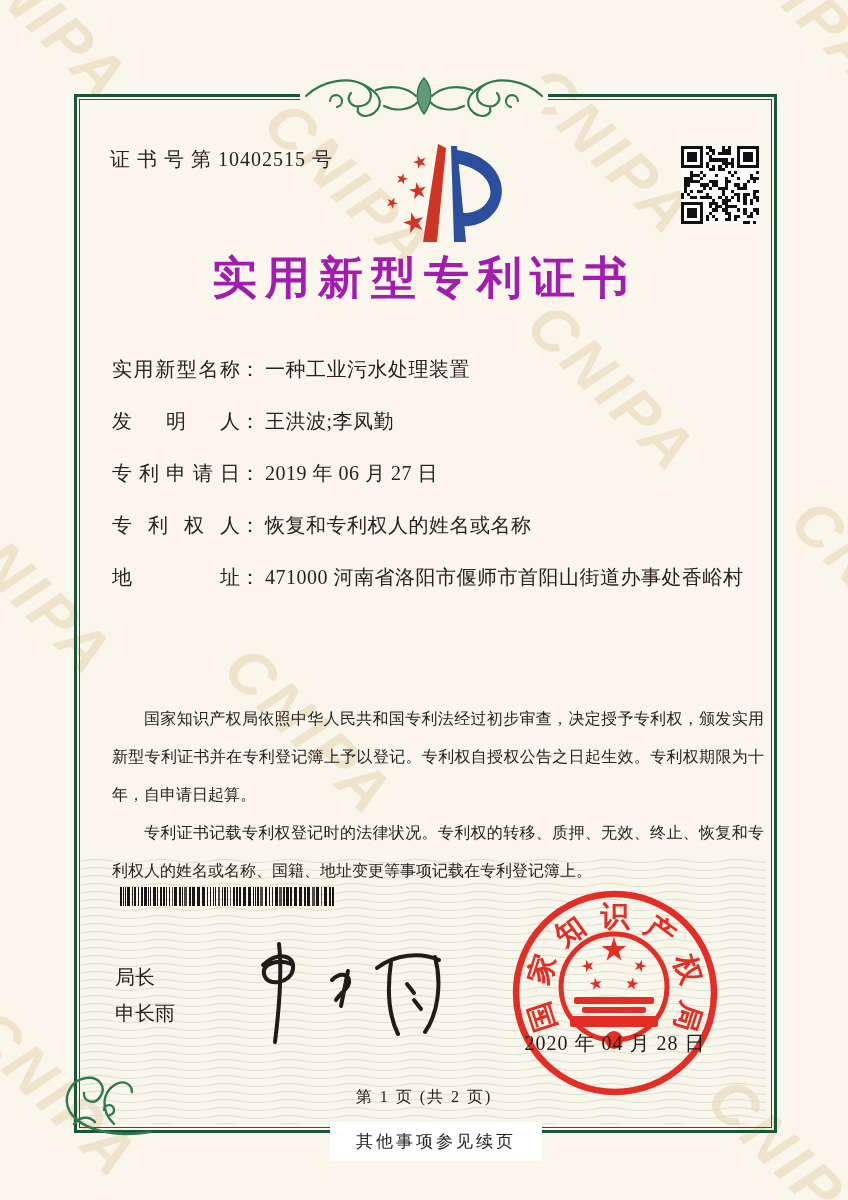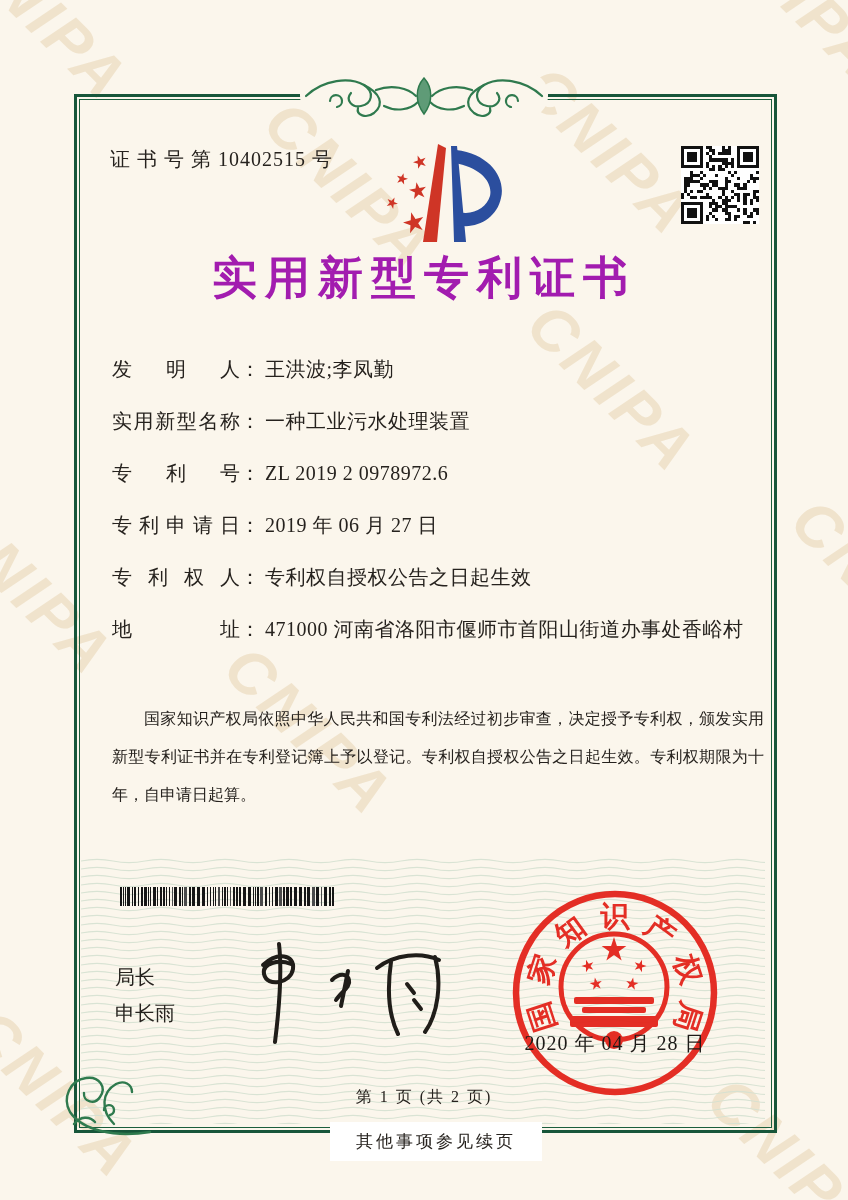--- a/index.html
+++ b/index.html
@@ -325,47 +325,44 @@
       <rect x="20" y="2" width="3" height="3" fill="#111"></rect>
       <rect x="0" y="18" width="7" height="7" fill="#111"></rect>
       <rect x="1" y="19" width="5" height="5" fill="#fff"></rect>
       <rect x="2" y="20" width="3" height="3" fill="#111"></rect>
     </svg>
 
   <div class="doc-title">实用新型专利证书</div>
 
   <div class="fields">
     <div class="frow">
+      <span class="flabel">实用新型名称</span><span class="colon">：</span>
+      <span class="fvalue">一种工业污水处理装置</span>
+    </div>
+    <div class="frow">
       <span class="flabel">发明人</span><span class="colon">：</span>
       <span class="fvalue">王洪波;李凤勤</span>
-    </div>
-    <div class="frow">
-      <span class="flabel">实用新型名称</span><span class="colon">：</span>
-      <span class="fvalue">一种工业污水处理装置</span>
-    </div>
-    <div class="frow">
-      <span class="flabel">专利号</span><span class="colon">：</span>
-      <span class="fvalue">ZL 2019 2 0978972.6</span>
     </div>
     <div class="frow">
       <span class="flabel">专利申请日</span><span class="colon">：</span>
       <span class="fvalue">2019 年 06 月 27 日</span>
     </div>
     <div class="frow">
       <span class="flabel">专利权人</span><span class="colon">：</span>
-      <span class="fvalue">专利权自授权公告之日起生效</span>
+      <span class="fvalue">恢复和专利权人的姓名或名称</span>
     </div>
     <div class="frow">
       <span class="flabel">地址</span><span class="colon">：</span>
       <span class="fvalue">471000 河南省洛阳市偃师市首阳山街道办事处香峪村</span>
     </div>
   </div>
 
   <div class="paras">
     <p>国家知识产权局依照中华人民共和国专利法经过初步审查，决定授予专利权，颁发实用新型专利证书并在专利登记簿上予以登记。专利权自授权公告之日起生效。专利权期限为十年，自申请日起算。</p>
+    <p>专利证书记载专利权登记时的法律状况。专利权的转移、质押、无效、终止、恢复和专利权人的姓名或名称、国籍、地址变更等事项记载在专利登记簿上。</p>
   </div>
 
   <div class="barcode" id="barcode">
       <span style="width: 2px; margin-right: 1px; background: rgb(22, 22, 22);"></span>
       <span style="width: 1px; margin-right: 1px; background: rgb(22, 22, 22);"></span>
       <span style="width: 1px; margin-right: 1px; background: rgb(22, 22, 22);"></span>
       <span style="width: 3px; margin-right: 2px; background: rgb(22, 22, 22);"></span>
       <span style="width: 1px; margin-right: 1px; background: rgb(22, 22, 22);"></span>
       <span style="width: 2px; margin-right: 2px; background: rgb(22, 22, 22);"></span>
       <span style="width: 1px; margin-right: 2px; background: rgb(22, 22, 22);"></span>

